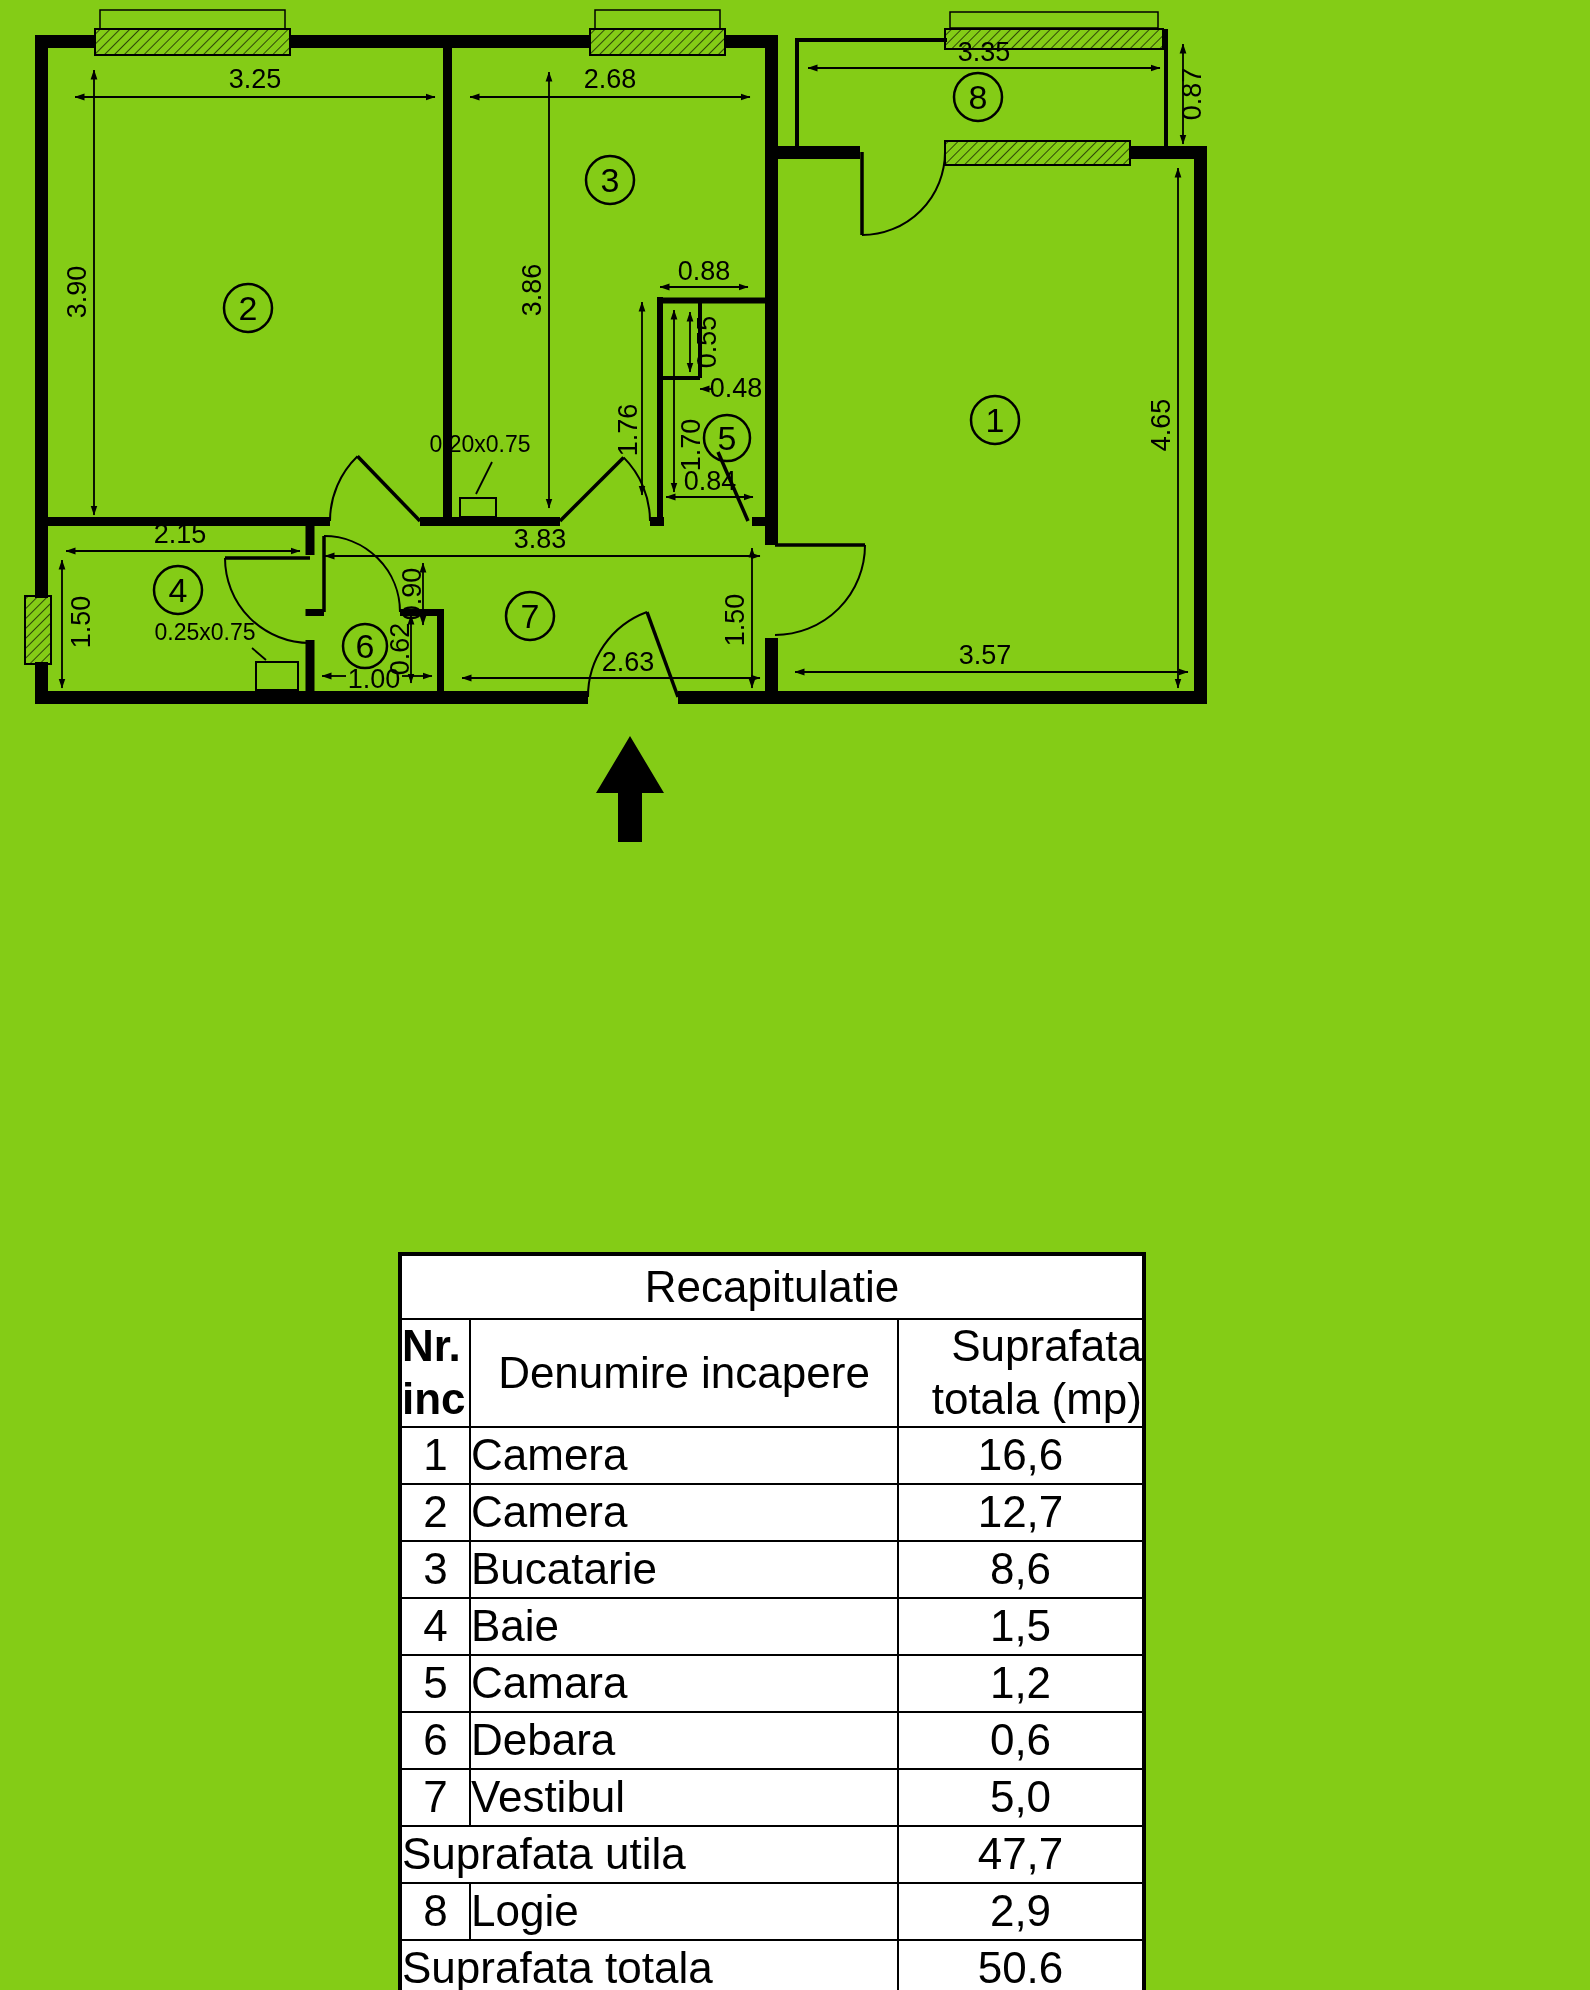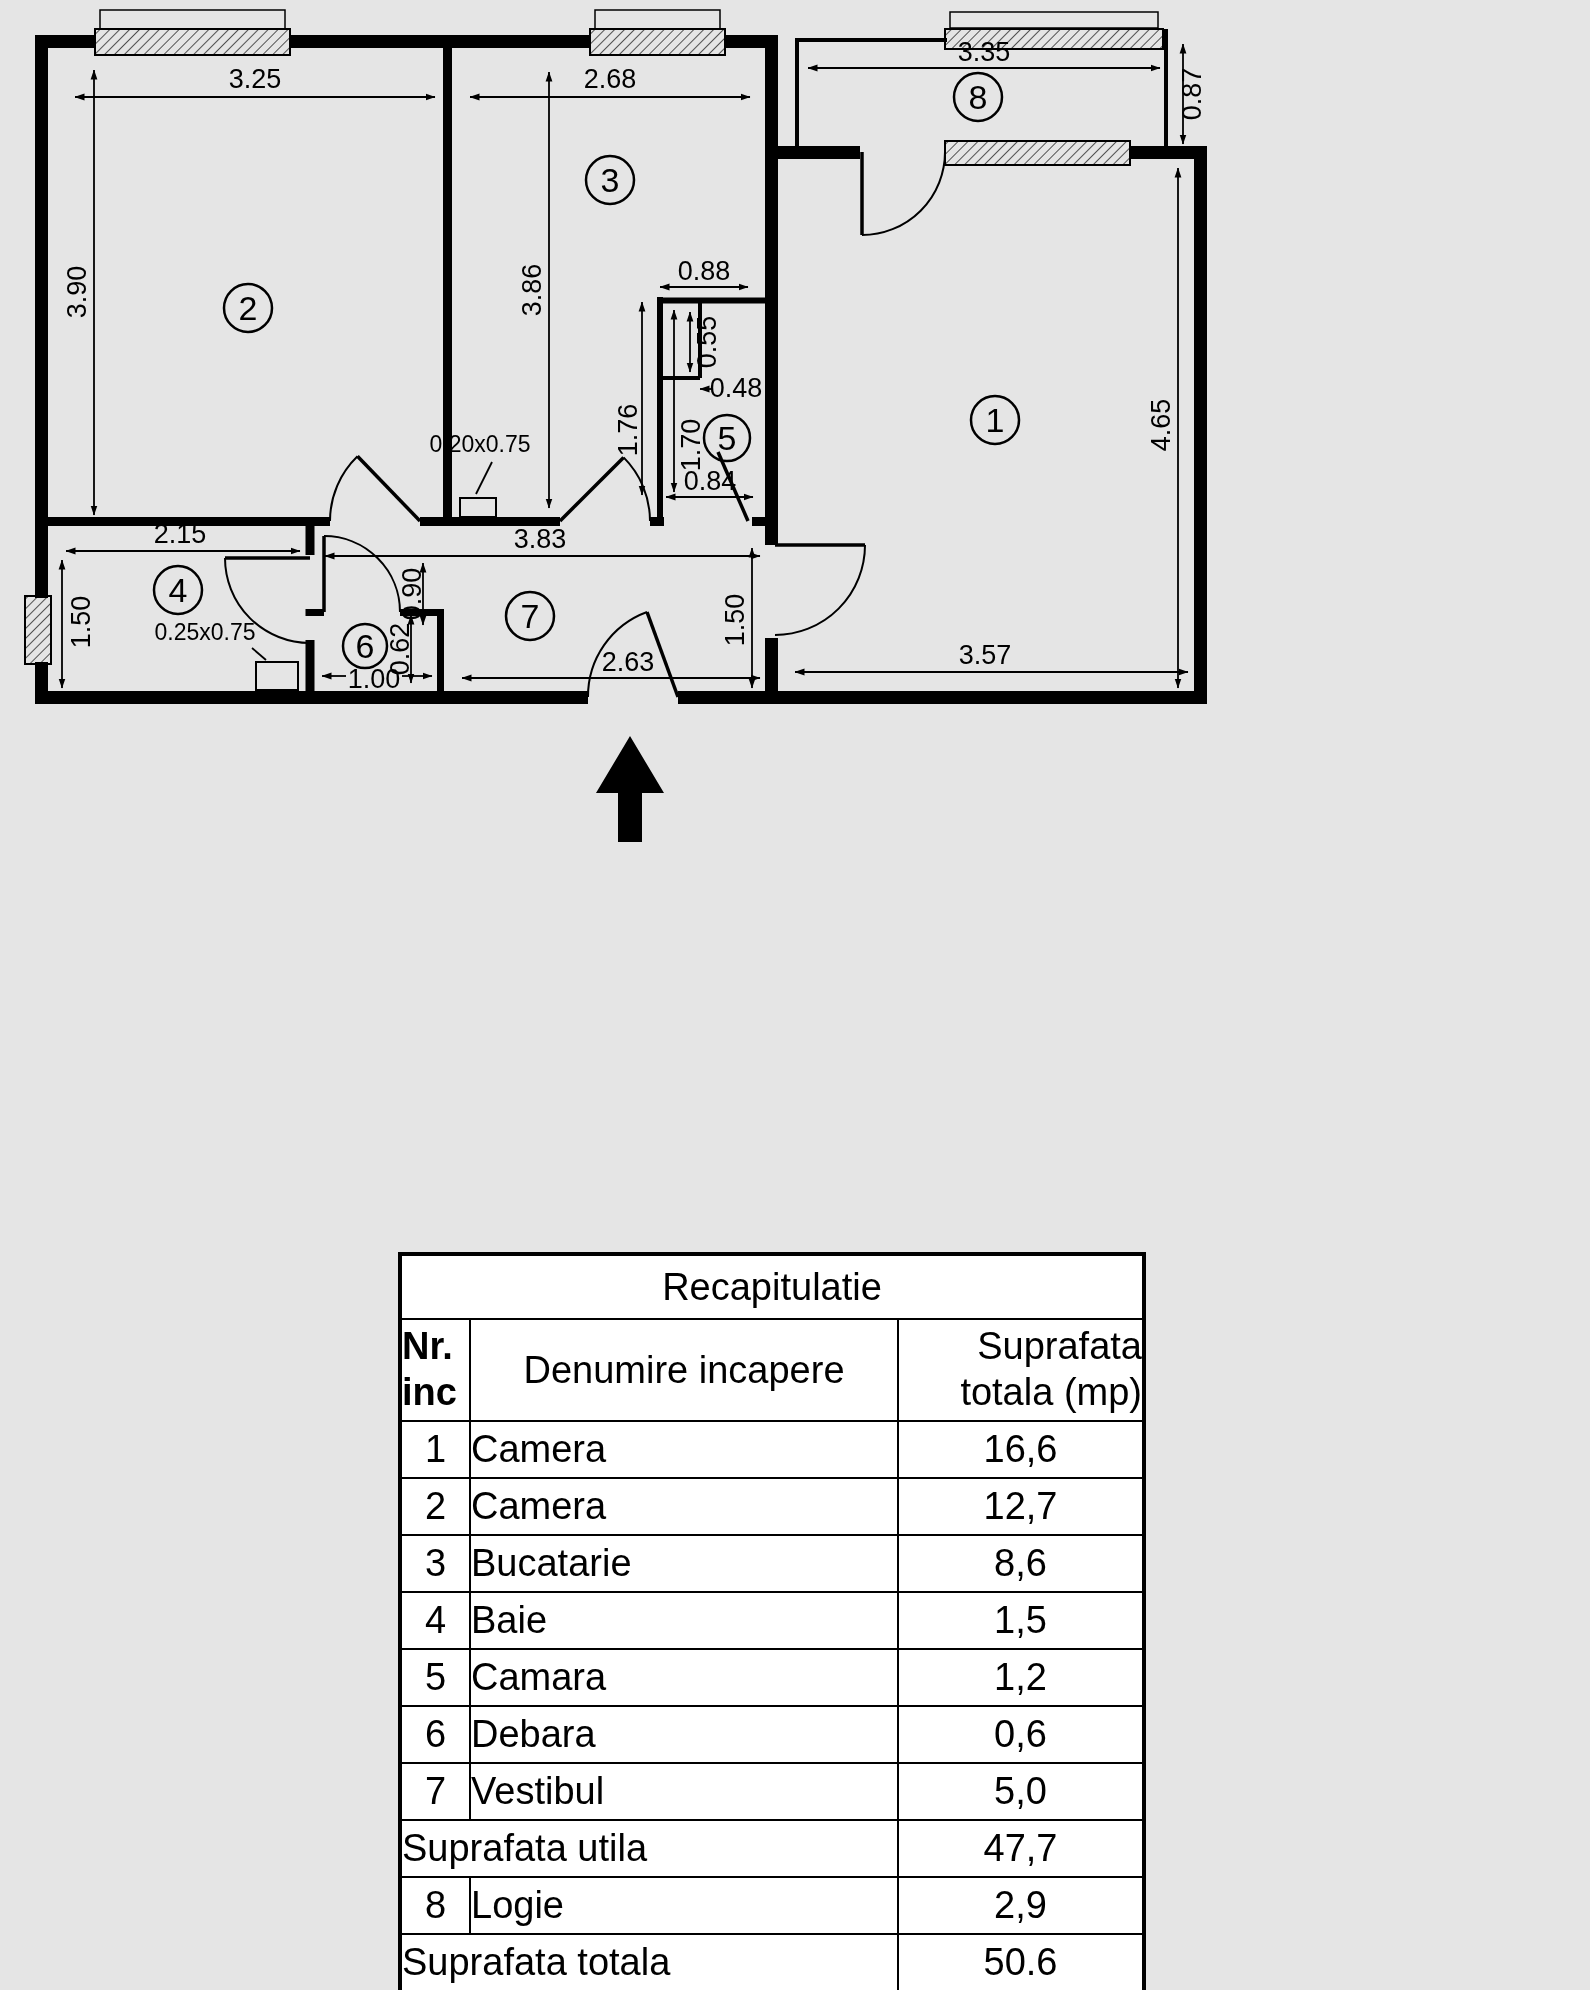--- a/index.html
+++ b/index.html
@@ -1,24 +1,24 @@
 <!DOCTYPE html>
 <html><head>
 <meta charset="utf-8">
 <style>
   html,body{margin:0;padding:0;background:#ffffff;}
   body{width:1590px;height:1990px;font-family:"Liberation Sans",sans-serif;position:relative;}
-  .page{width:1590px;height:1990px;background:#e5e5e5;}
+  .page{width:1590px;height:1990px;background:#84cc16;}
   svg text{fill:#000;font-family:"Liberation Sans",sans-serif;}
   .dim{font-size:27px;}
   .dim-sm{font-size:23px;}
   .room-num{font-size:34px;}
   .table-wrap{position:absolute;left:398px;top:1252px;}
   table.recap{border-collapse:collapse;table-layout:fixed;width:744px;border:4px solid #000;background:#fff;}
-  table.recap td{border:2.5px solid #000;padding:0;color:#000;font-size:38px;vertical-align:middle;}
+  table.recap td{border:2.5px solid #000;padding:0;color:#000;font-size:44px;vertical-align:middle;}
   td.title-cell{height:62px;text-align:center;font-size:48px;}
   tr.head td{height:100px;}
   td.h-nr{padding-left:8px;font-size:37px;line-height:1.2;font-weight:bold;}
   td.h-name{text-align:center;font-size:38px;}
   td.h-area{text-align:right;font-size:38px;line-height:1.2;}
   tr.data td{height:55px;}
   td.c-nr{text-align:center;}
   td.c-name{text-align:left;padding-left:10px;}
   td.c-area{text-align:center;}
   td.c-merged{text-align:left;}

